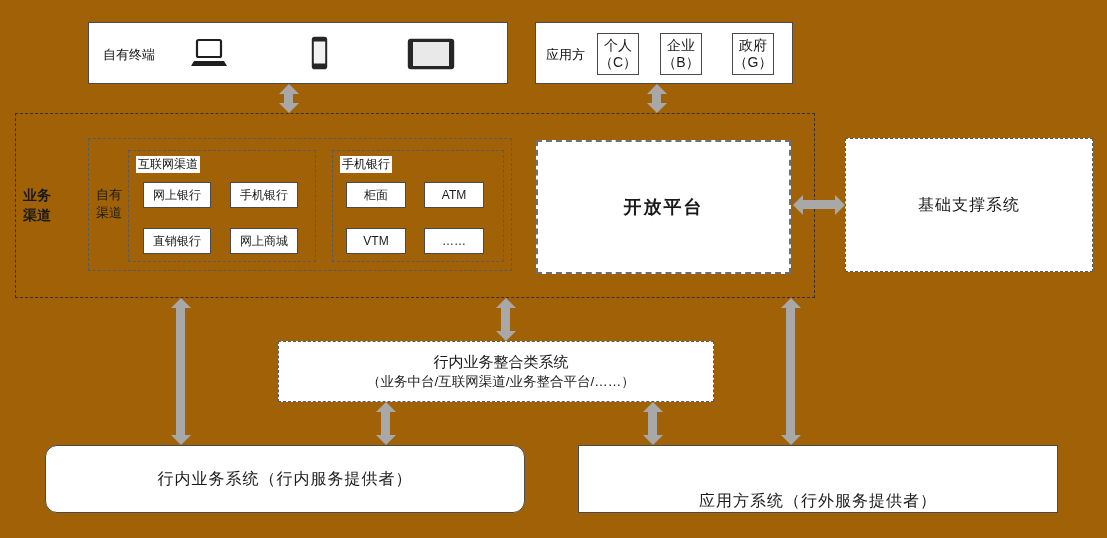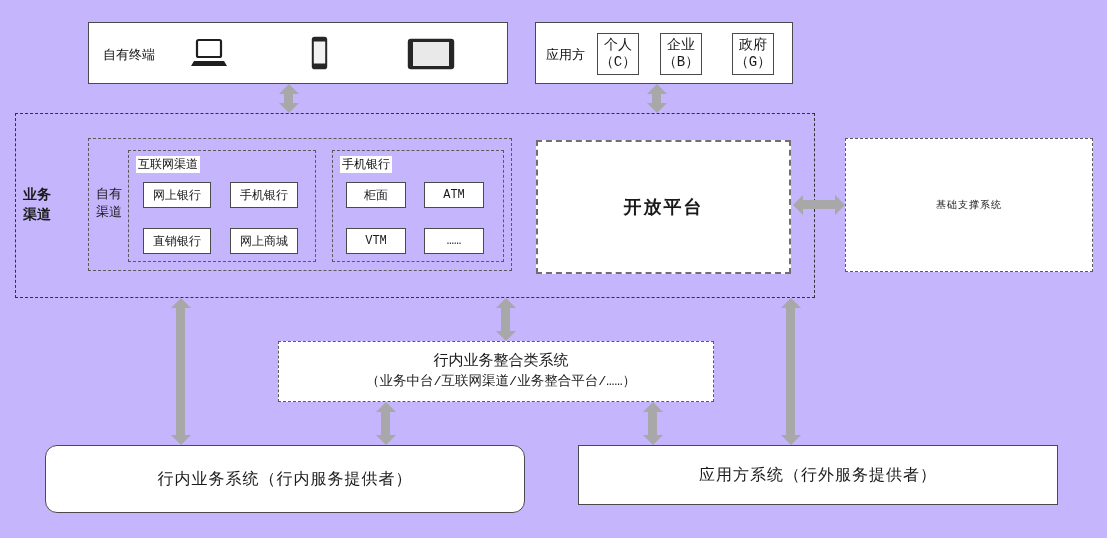--- a/index.html
+++ b/index.html
@@ -1,18 +1,18 @@
 <!DOCTYPE html>
 <html><head>
 <meta charset="utf-8">
 <style>
   html,body{margin:0;padding:0;background:#ffffff;}
   .canvas{
-    position:relative;width:1107px;height:538px;background:#c4b5fd;
-    font-family:Liberation Mono, monospace;color:#1a1a1a;overflow:hidden;
+    position:relative;width:1107px;height:538px;background:#a16207;
+    font-family:Liberation Sans, sans-serif;color:#1a1a1a;overflow:hidden;
   }
   .box{position:absolute;box-sizing:border-box;background:#fff;}
   .solid{border:1px solid #4a4a4a;}
   .dashed{border:1px dashed #5a5a5a;}
   .dashdot{border:1px dashed #333;}
   .bold-dash{border:2px dashed #6f6f6f;}
   .center{display:flex;align-items:center;justify-content:center;text-align:center;}
   .pre{white-space:pre-line;}
   .lbl{position:absolute;font-size:13px;color:#111;}
   .chip{
@@ -36,21 +36,21 @@
   .arrow-v::after{bottom:-10px;border-top:10px solid #a8a8a8;}
   .arrow-h{position:absolute;height:9px;background:#a8a8a8;}
   .arrow-h::before,.arrow-h::after{
     content:"";position:absolute;top:50%;margin-top:-10px;
     border-top:10px solid transparent;border-bottom:10px solid transparent;
   }
   .arrow-h::before{left:-10px;border-right:10px solid #a8a8a8;}
   .arrow-h::after{right:-10px;border-left:10px solid #a8a8a8;}
   .icon{position:absolute;}
   .big-title{font-size:18px;font-weight:bold;letter-spacing:2px;}
-  .mid-title{font-size:10px;letter-spacing:1px;}
+  .mid-title{font-size:16px;letter-spacing:1px;}
   .bottom-title{font-size:16px;letter-spacing:1px;}
   .integration-inner{display:flex;flex-direction:column;align-items:center;justify-content:center;height:100%;}
   .integration-title{font-size:15px;line-height:1.5;}
   .integration-sub{font-size:13.5px;line-height:1.4;}
 </style>
 </head>
 <body>
 
 <div class="canvas">
 
@@ -135,21 +135,21 @@
   <div class="box dashed" style="left:278px;top:341px;width:436px;height:61px;padding-left:10px;">
     <div class="integration-inner">
       <span class="integration-title">行内业务整合类系统</span>
       <span class="integration-sub">（业务中台/互联网渠道/业务整合平台/……）</span>
     </div>
   </div>
 
   <div class="box solid center bottom-title" style="left:45px;top:445px;width:480px;height:68px;border-radius:12px;">
     <span>行内业务系统（行内服务提供者）</span>
   </div>
-  <div class="box solid center bottom-title" style="left:578px;top:445px;width:480px;height:60px;">
+  <div class="box solid center bottom-title" style="left:578px;top:445px;width:480px;height:68px;align-items:flex-end;">
     <span>应用方系统（行外服务提供者）</span>
   </div>
 
   <div class="arrow-v" style="left:284px;top:94px;height:9px;"></div>
   <div class="arrow-v" style="left:652px;top:94px;height:9px;"></div>
   <div class="arrow-h" style="left:803px;top:200px;width:32px;"></div>
   <div class="arrow-v" style="left:176px;top:308px;height:127px;"></div>
   <div class="arrow-v" style="left:501px;top:308px;height:23px;"></div>
   <div class="arrow-v" style="left:381px;top:412px;height:23px;"></div>
   <div class="arrow-v" style="left:648px;top:412px;height:23px;"></div>

